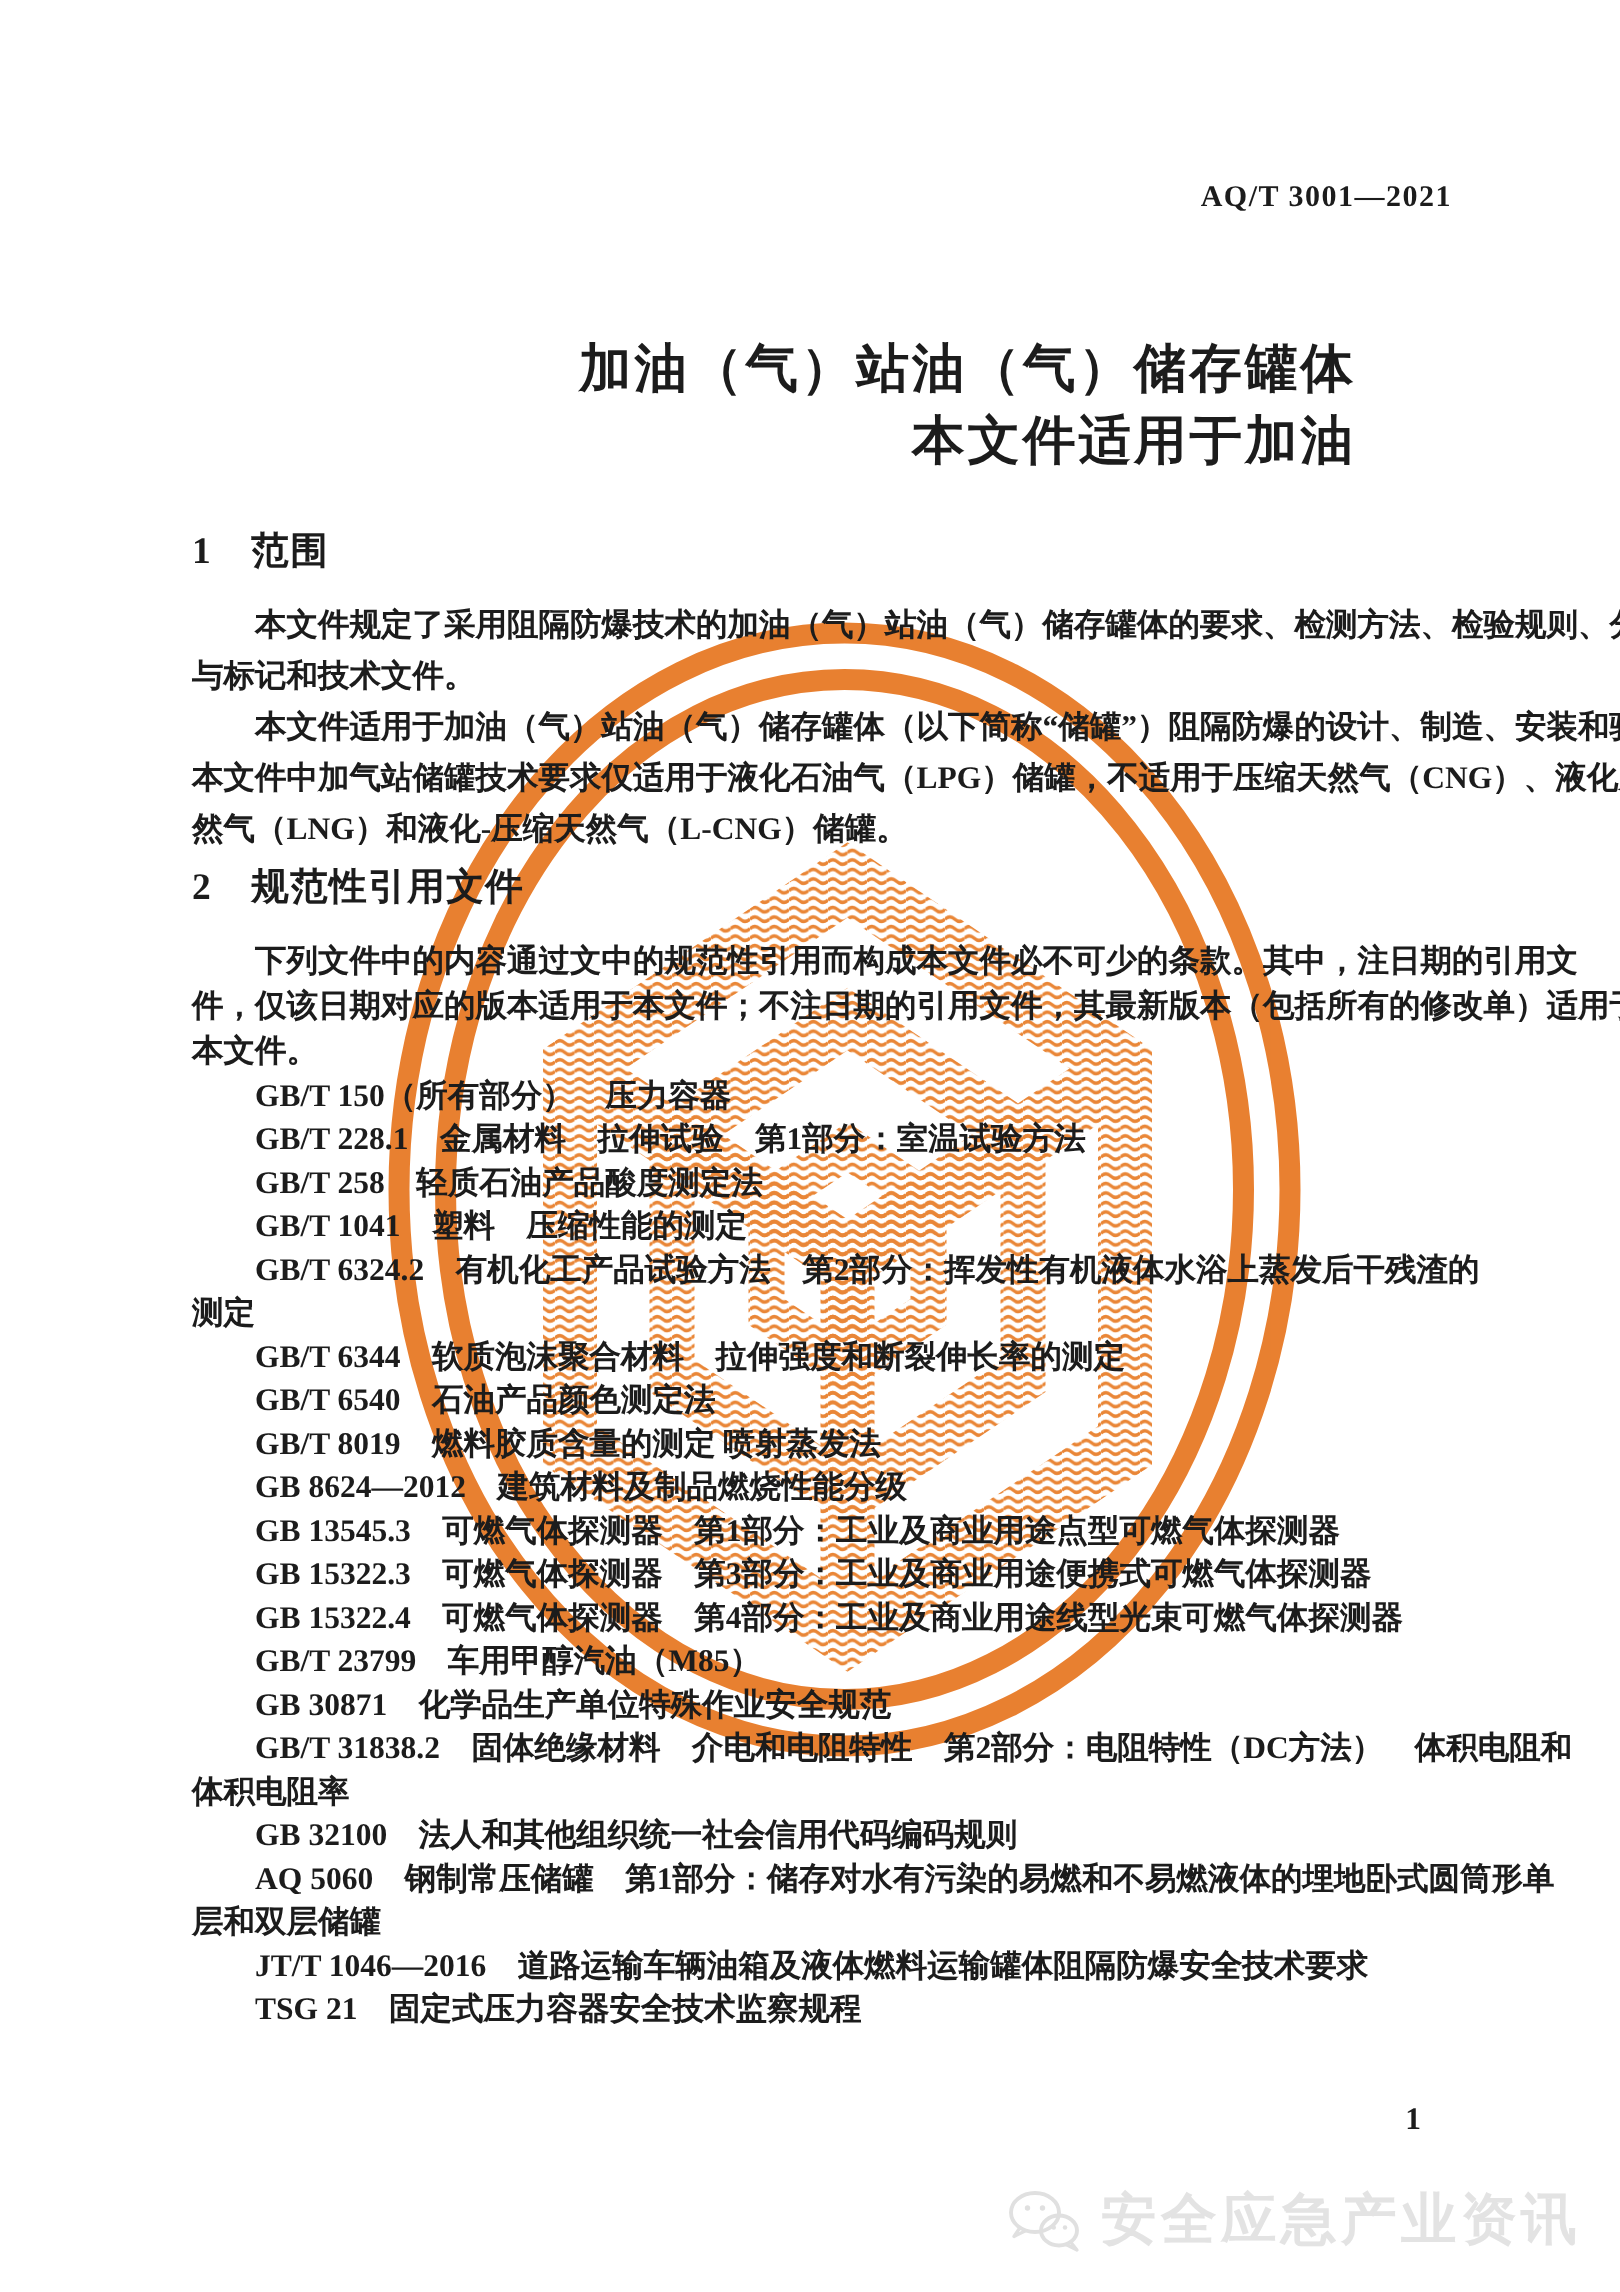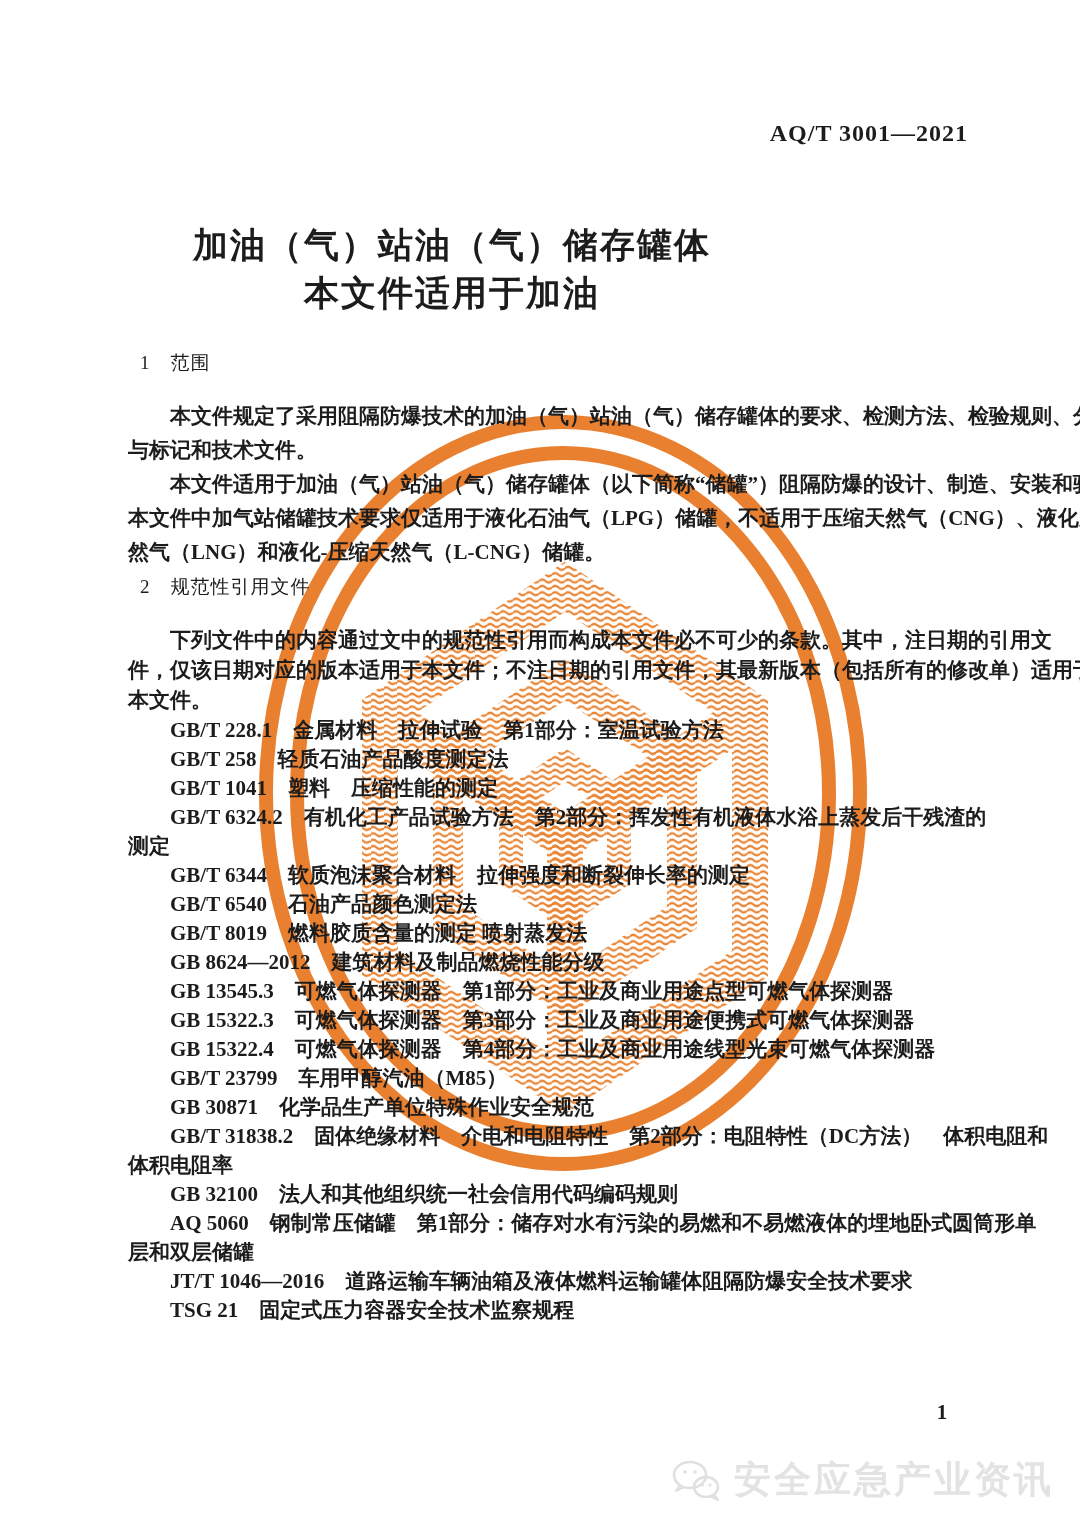--- a/index.html
+++ b/index.html
@@ -8,29 +8,29 @@
     background:#ffffff;
     font-family:"Liberation Serif","DejaVu Serif",serif;
     color:#1c1c1c;
   }
   .abs{position:absolute;}
   .textlayer{position:absolute;inset:0;z-index:2;}
   .wmlayer{position:absolute;inset:0;z-index:1;pointer-events:none;}
 
   .std-no{
     top:120px;right:112px;
-    font-size:24px;font-weight:700;letter-spacing:1px;
+    font-size:20px;font-weight:700;letter-spacing:1px;
     font-family:"Liberation Serif","DejaVu Serif",serif;
   }
   .doc-title{
-    top:222px;left:0;width:904px;text-align:center;
+    top:222px;left:0;width:904px;text-align:right;
     font-size:35px;font-weight:700;line-height:48px;letter-spacing:2px;
   }
   .sec-heading{
-    left:140px;font-size:19px;font-weight:400;letter-spacing:1px;
+    left:128px;font-size:25px;font-weight:700;letter-spacing:1px;
   }
   #h-sec1{top:350px;}
   #h-sec2{top:574px;}
 
   .para,.reflist{left:128px;width:836px;font-size:21px;font-weight:600;}
   .para{line-height:34px;}
   #para-1-1{top:399px;}
   #para-1-2{top:467px;}
   #sec2-intro{top:625px;line-height:30px;}
   .reflist{top:716px;line-height:29px;}
@@ -97,20 +97,21 @@
 
   <div class="abs sec-heading" id="h-sec2">2　规范性引用文件</div>
 
   <div class="abs para" id="sec2-intro">
       <div class="tline">　　下列文件中的内容通过文中的规范性引用而构成本文件必不可少的条款。其中，注日期的引用文</div>
       <div class="tline">件，仅该日期对应的版本适用于本文件；不注日期的引用文件，其最新版本（包括所有的修改单）适用于</div>
       <div class="tline">本文件。</div>
     </div>
 
   <div class="abs reflist">
+      <div class="tline">　　GB/T 150（所有部分）　压力容器</div>
       <div class="tline">　　GB/T 228.1　金属材料　拉伸试验　第1部分：室温试验方法</div>
       <div class="tline">　　GB/T 258　轻质石油产品酸度测定法</div>
       <div class="tline">　　GB/T 1041　塑料　压缩性能的测定</div>
       <div class="tline">　　GB/T 6324.2　有机化工产品试验方法　第2部分：挥发性有机液体水浴上蒸发后干残渣的</div>
       <div class="tline">测定</div>
       <div class="tline">　　GB/T 6344　软质泡沫聚合材料　拉伸强度和断裂伸长率的测定</div>
       <div class="tline">　　GB/T 6540　石油产品颜色测定法</div>
       <div class="tline">　　GB/T 8019　燃料胶质含量的测定 喷射蒸发法</div>
       <div class="tline">　　GB 8624—2012　建筑材料及制品燃烧性能分级</div>
       <div class="tline">　　GB 13545.3　可燃气体探测器　第1部分：工业及商业用途点型可燃气体探测器</div>

